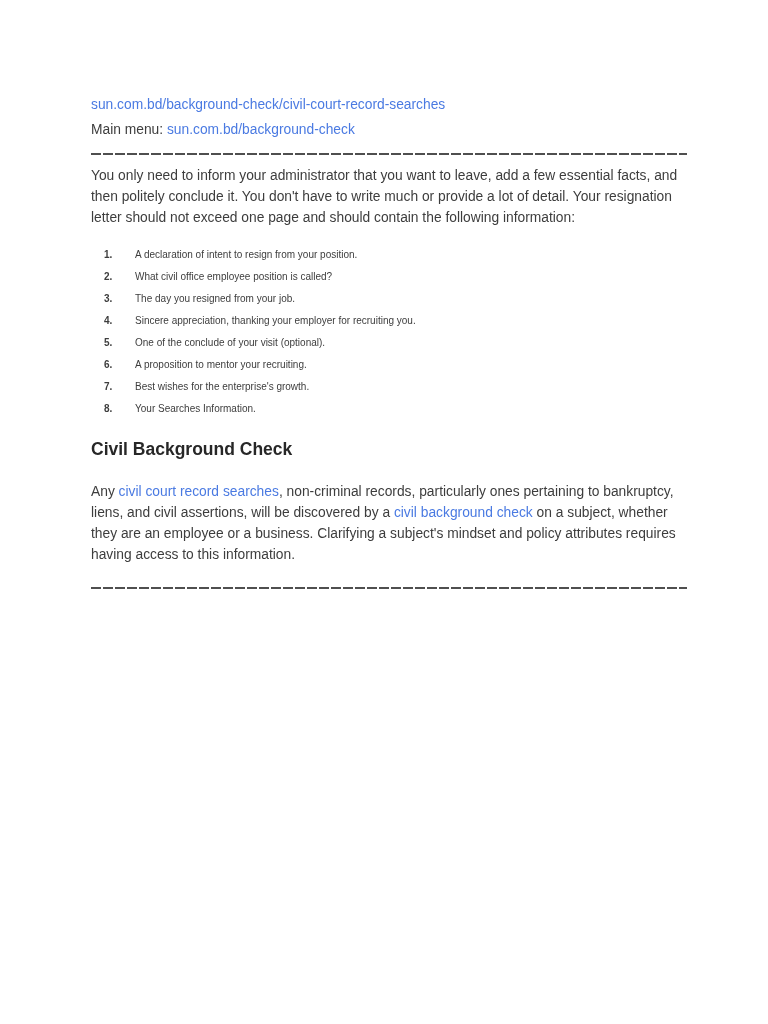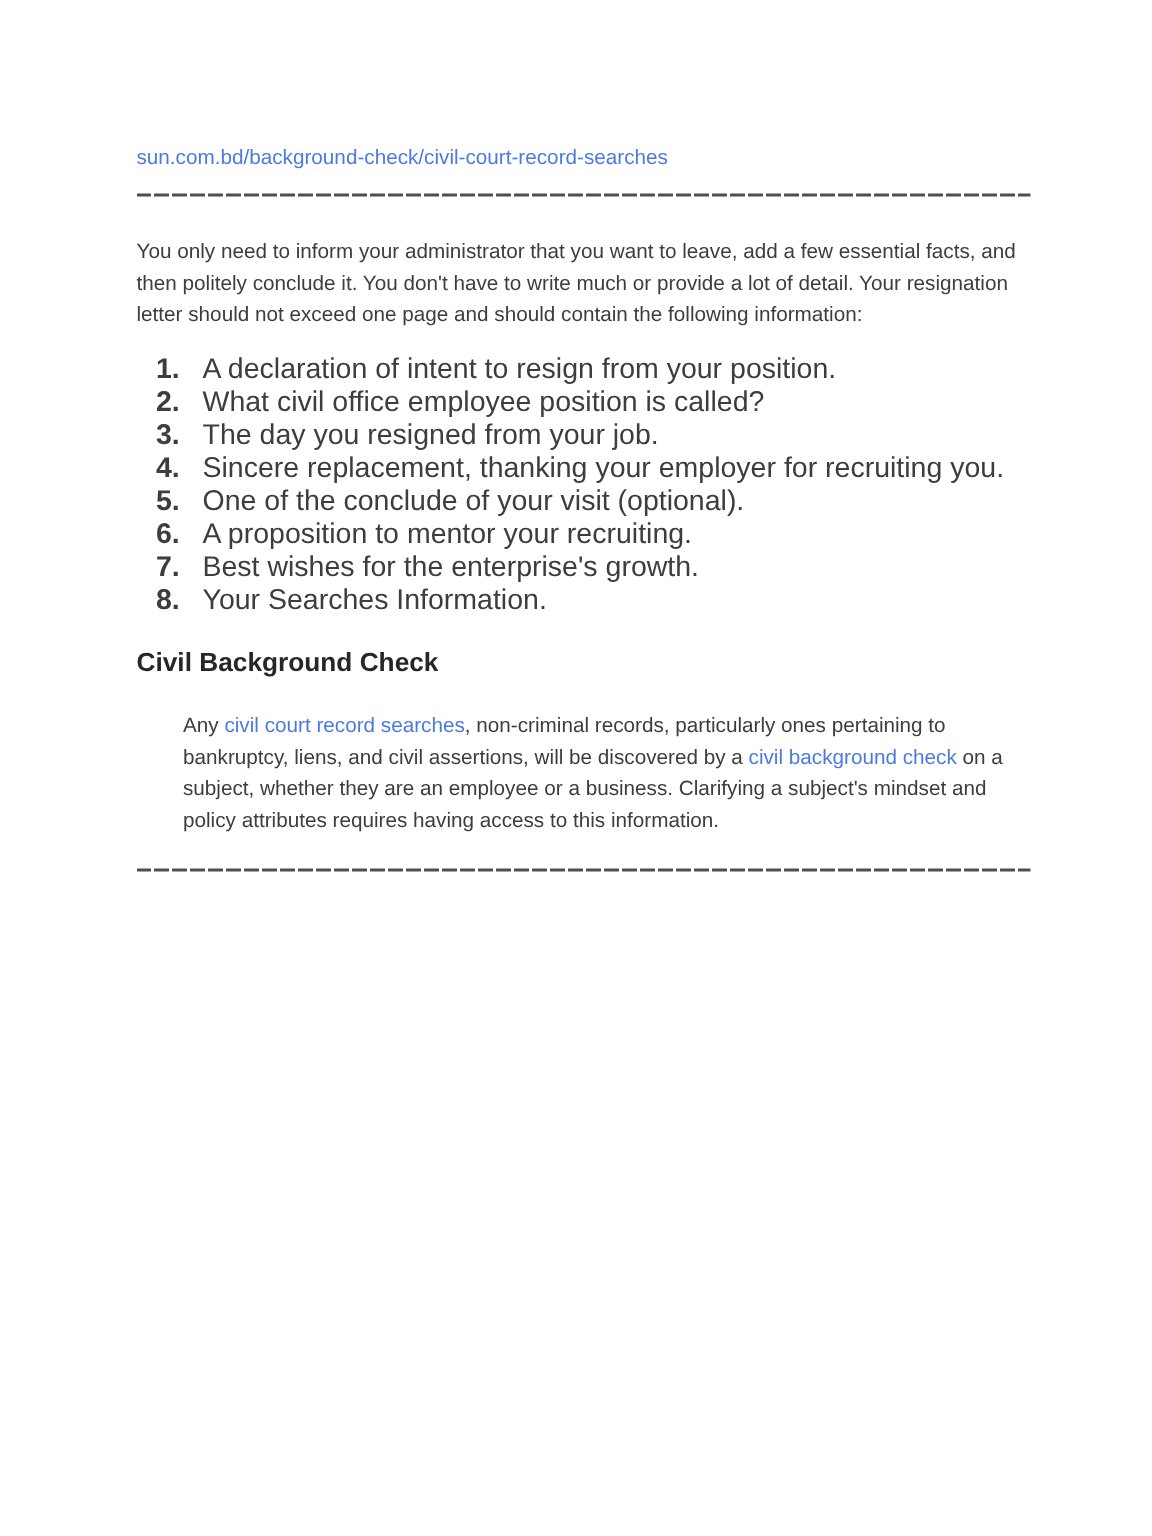--- a/index.html
+++ b/index.html
@@ -22,51 +22,55 @@
   .pipe{margin:0 7px;}
 
   .divider{height:2px;margin-top:11px;
     background:repeating-linear-gradient(90deg,var(--divider) 0 10px,transparent 10px 12px);
   }
   .divider.bottom{margin-top:22px;}
 
   h1.doc-title{margin-top:13px;font-size:21px;line-height:28px;font-weight:700;
     color:var(--heading);text-align:center;letter-spacing:.2px;}
 
-  p.body-text{margin-top:26px;font-size:13.8px;line-height:21px;}
+  p.body-text{margin-top:10px;font-size:13.8px;line-height:21px;}
 
-  ol.numbered{margin-top:16px;list-style:none;counter-reset:item;font-size:19px;line-height:22px;}
+  ol.numbered{margin-top:16px;list-style:none;counter-reset:item;font-size:10px;line-height:22px;}
   ol.numbered li{counter-increment:item;position:relative;padding-left:44px;}
   ol.numbered li::before{content:counter(item) ".";position:absolute;left:13px;font-weight:700;}
 
   h2.section-heading{margin-top:17px;font-size:17.5px;line-height:24px;font-weight:700;color:var(--heading);}
-  p.body-text.second{margin-top:20px;margin-left:31px;}
+  p.body-text.second{margin-top:20px;}
 </style>
 </head>
 <body>
 
 <div class="page">
   <div class="content">
 
     <div class="meta-block">
       <div class="meta-line">
         <a class="link">sun.com.bd/background-check/civil-court-record-searches</a>
+      </div>
+      <div class="meta-line">
+        <span>Main menu:</span>
+        <a class="link">sun.com.bd/background-check</a>
       </div>
     </div>
 
     <div class="divider"></div>
 
 
     <p class="body-text">You only need to inform your administrator that you want to leave, add a few essential facts, and then politely conclude it. You don't have to write much or provide a lot of detail. Your resignation letter should not exceed one page and should contain the following information:</p>
 
     <ol class="numbered">
         <li>A declaration of intent to resign from your position.</li>
         <li>What civil office employee position is called?</li>
         <li>The day you resigned from your job.</li>
-        <li>Sincere replacement, thanking your employer for recruiting you.</li>
+        <li>Sincere appreciation, thanking your employer for recruiting you.</li>
         <li>One of the conclude of your visit (optional).</li>
         <li>A proposition to mentor your recruiting.</li>
         <li>Best wishes for the enterprise's growth.</li>
         <li>Your Searches Information.</li>
       </ol>
 
     <h2 class="section-heading">Civil Background Check</h2>
 
     <p class="body-text second"><span>Any </span><a class="link">civil court record searches</a><span>, non-criminal records, particularly ones pertaining to bankruptcy, liens, and civil assertions, will be discovered by a </span><a class="link">civil background check</a><span> on a subject, whether they are an employee or a business. Clarifying a subject's mindset and policy attributes requires having access to this information.</span></p>
 

